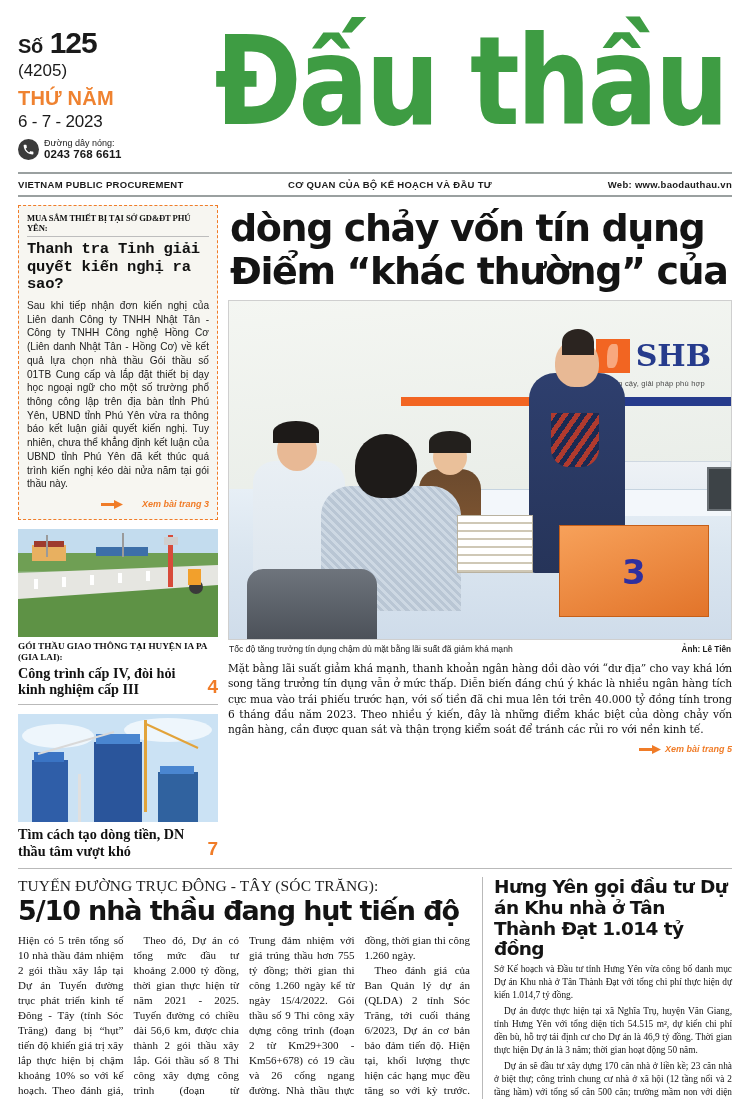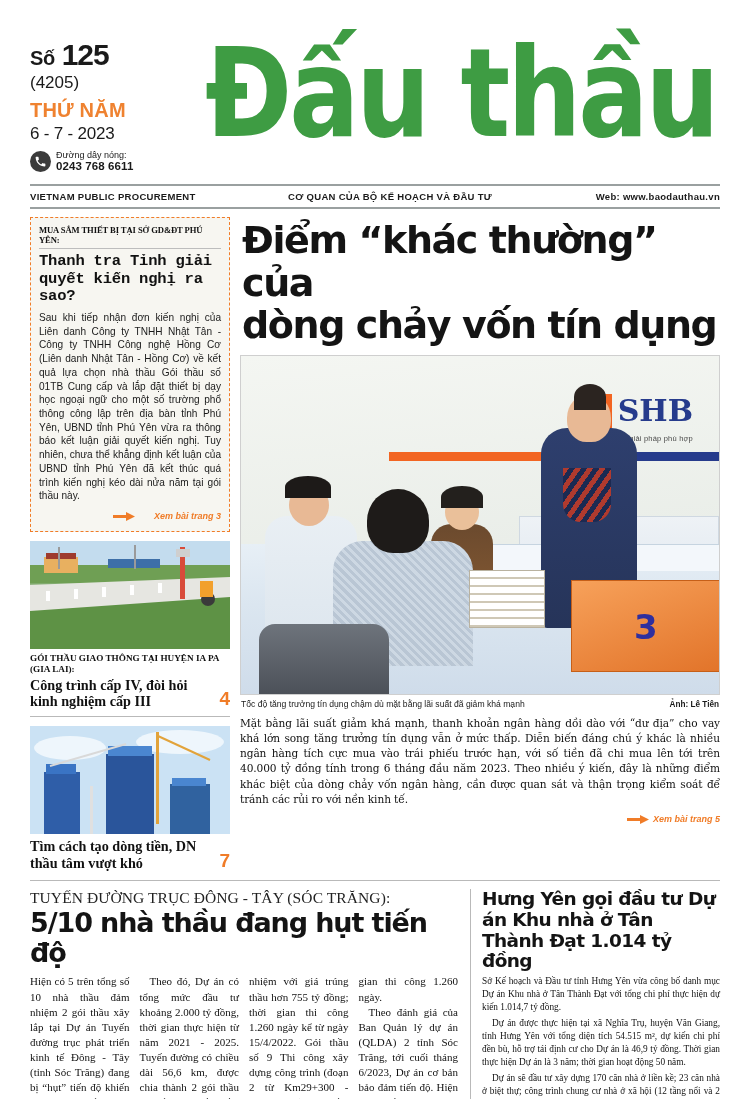--- a/index.html
+++ b/index.html
@@ -3,21 +3,21 @@
 <meta charset="utf-8">
 <style>
   * { box-sizing: border-box; margin: 0; padding: 0; }
   html, body {
     width: 750px; height: 1099px;
     background: #ffffff;
     font-family: "Liberation Serif", serif;
     color: #111;
     overflow: hidden;
   }
-  .page { position: relative; width: 750px; height: 1099px; padding: 12px; }
+  .page { position: relative; width: 750px; height: 1099px; padding: 0; }
 
   
   .masthead { display: flex; align-items: flex-start; padding: 18px 18px 0 18px; height: 168px; }
   .mast-left { width: 175px; flex: 0 0 175px; padding-top: 8px; }
   .issue-line { font-family: "Liberation Sans", sans-serif; font-size: 25px; color: #1a1a1a; letter-spacing: -0.3px; }
   .issue-line .so { font-weight: 700; font-size: 20px; }
   .issue-line .num { font-weight: 700; font-size: 30px; letter-spacing: -1px; }
   .issue-sub { font-family: "Liberation Sans", sans-serif; font-size: 17px; color: #1a1a1a; margin-top: 1px; }
   .weekday { font-family: "Liberation Sans", sans-serif; font-weight: 700; font-size: 20px; color: #ef8230; letter-spacing: 0.2px; margin-top: 6px; }
   .issue-date { font-family: "Liberation Sans", sans-serif; font-size: 17px; color: #1a1a1a; margin-top: 2px; letter-spacing: -0.2px;}
@@ -89,21 +89,21 @@
   .side-rule { height: 1px; background: #b9b9b9; margin-top: 7px; }
 
   
   .main-head { font-family: "DejaVu Sans", sans-serif; font-weight: 700; font-size: 38px;
                line-height: 1.12; letter-spacing: -1.4px; color: #141414; padding: 2px 0 8px 2px; }
 
   
   .hero { width: 100%; height: 340px; border: 1px solid #cfcfcf; position: relative; overflow: hidden;
           background: linear-gradient(180deg,#f2f4f0 0%, #eef1ee 46%, #dfe7ee 62%, #cfdce8 100%); }
   .hero .wall { position: absolute; inset: 0; background: linear-gradient(175deg,#f4f6f2 0%,#eaeee9 55%,#e4eaee 100%); }
-  .hero .shb { position: absolute; right: 26px; top: 38px; display: flex; align-items: center; gap: 6px; }
+  .hero .shb { position: absolute; right: 20px; top: 38px; display: flex; align-items: center; gap: 6px; }
   .shb-mark { width: 34px; height: 34px; background: #f26522; position: relative; }
   .shb-mark:after { content:""; position:absolute; left:11px; top:5px; width:11px; height:24px;
                     background: #f8a87e; border-radius: 50% 20% 50% 20%; }
   .shb-text { font-family: "DejaVu Serif", serif; font-weight: 700; font-size: 30px; color: #263b8c; letter-spacing: 0px; line-height: 1; }
   .shb-slogan { position: absolute; right: 26px; top: 78px; font-family: "Liberation Sans", sans-serif;
                 font-size: 7.5px; color: #4a4a4a; letter-spacing: 0.2px; }
   .hero .stripe { position: absolute; right: 0; top: 96px; width: 330px; height: 9px;
                   background: linear-gradient(90deg,#f26522 0%,#f26522 58%,#263b8c 58%,#263b8c 100%); }
   .hero .counter { position: absolute; left: 0; right: 0; bottom: 0; height: 150px;
                    background: linear-gradient(180deg,#e7eff6 0%,#dbe6f0 40%,#cfdcea 100%); }
@@ -283,22 +283,22 @@
         </div>
         <div class="side-cap-row" style="margin-top:4px">
           <div class="side-cap-head" style="margin-top:0">Tìm cách tạo dòng tiền, DN thầu tâm vượt khó</div>
           <div class="pagenum">7</div>
         </div>
       </div>
     </div>
 
     <div class="col-main">
       <div class="main-head">
+        <div>dòng chảy vốn tín dụng</div>
         <div>Điểm “khác thường” của</div>
-        <div>dòng chảy vốn tín dụng</div>
       </div>
 
       <div class="hero">
         <div class="wall"></div>
         <div class="desk-right"></div>
         <div class="shb">
           <span class="shb-mark"></span>
           <span class="shb-text">SHB</span>
         </div>
         <div class="shb-slogan">Đối tác tin cậy,  giải pháp phù hợp</div>

